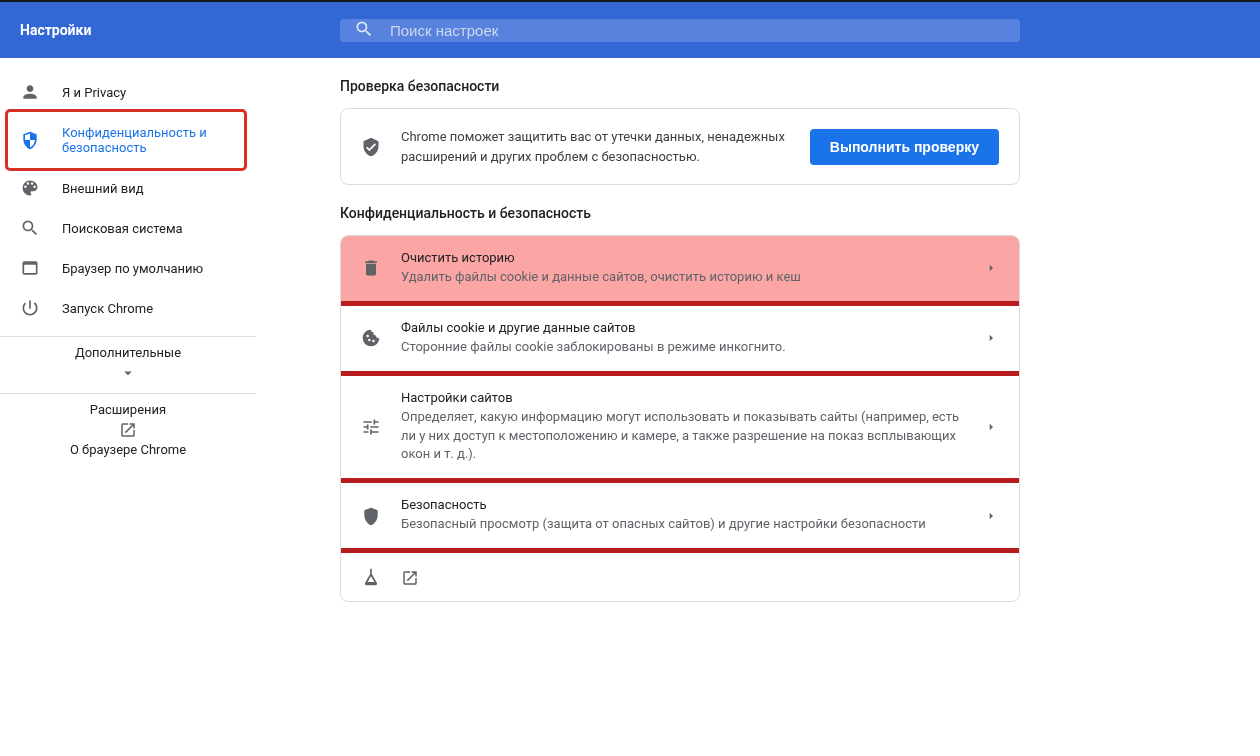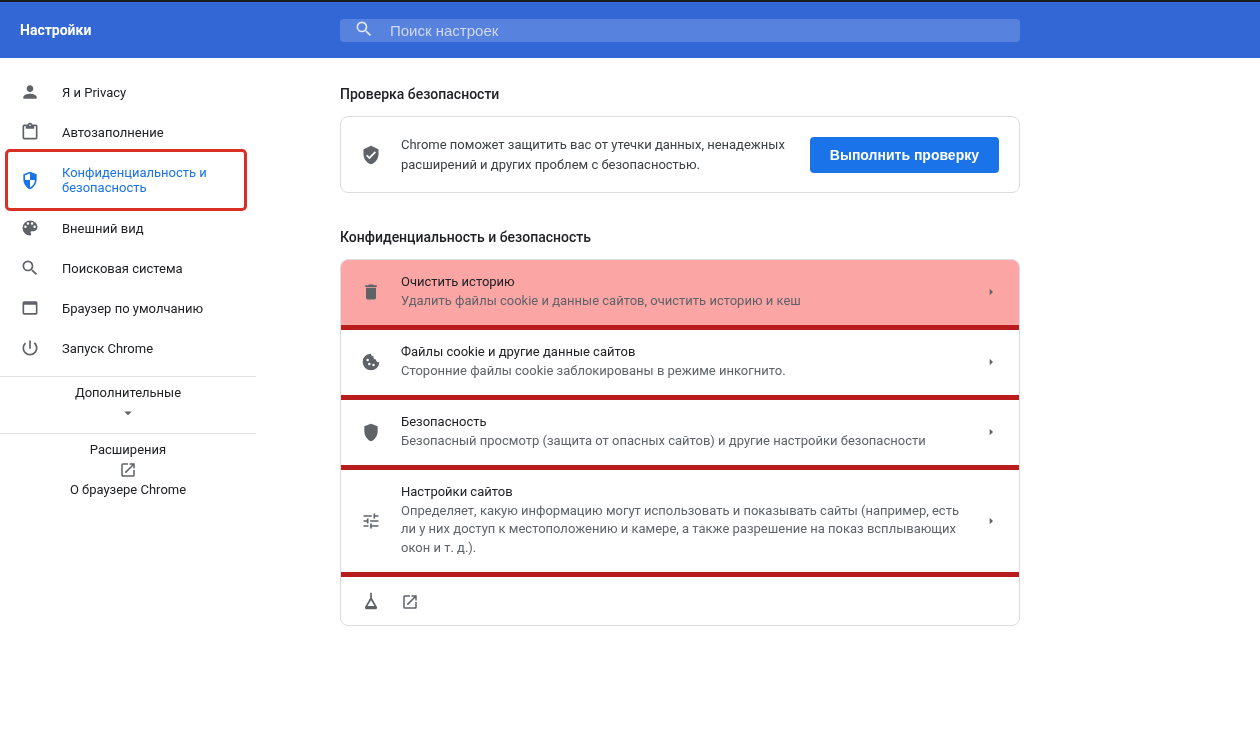--- a/index.html
+++ b/index.html
@@ -95,35 +95,35 @@
     height: 40px;
     padding: 0 20px;
     font-size: 13px;
     color: #202124;
     cursor: pointer;
     flex-direction: column;
   }
   .nav-extra .ext-icon { fill: #5f6368; }
   .content {
     flex: 1;
-    padding: 28px 20px 24px 84px;
+    padding: 20px 20px 24px 84px;
     overflow-y: auto;
   }
   .section-title {
     font-size: 14px;
     font-weight: 500;
     color: #202124;
     margin-bottom: 14px;
   }
   .card {
     background: #fff;
     border: 1px solid #dadce0;
     border-radius: 8px;
     max-width: 680px;
-    margin-bottom: 36px;
+    margin-bottom: 20px;
     overflow: hidden;
   }
   .safety-row {
     display: flex;
     align-items: center;
     padding: 18px 20px;
   }
   .safety-row .row-icon {
     width: 20px; height: 20px; fill: #5f6368; margin-right: 20px; flex-shrink:0;
   }
@@ -184,28 +184,20 @@
 
     <div class="nav-item">
       <span class="nav-icon">
         <svg width="20" height="20" viewBox="0 0 24 24">
             <path d="M12 12c2.21 0 4-1.79 4-4s-1.79-4-4-4-4 1.79-4 4 1.79 4 4 4zm0 2c-2.67 0-8 1.34-8 4v2h16v-2c0-2.66-5.33-4-8-4z"></path>
           </svg>
       </span>
       <span>Я и Privacy</span>
     </div>
 
-    <div class="nav-item">
-      <span class="nav-icon">
-        <svg width="20" height="20" viewBox="0 0 24 24">
-            <path d="M19 3h-4.18C14.4 1.84 13.3 1 12 1s-2.4.84-2.82 2H5a2 2 0 00-2 2v14a2 2 0 002 2h14a2 2 0 002-2V5a2 2 0 00-2-2zm-7 0a1 1 0 110 2 1 1 0 010-2zm7 16H5V5h2v3h10V5h2v14z"></path>
-          </svg>
-      </span>
-      <span>Автозаполнение</span>
-    </div>
 
     <div class="nav-item tall active highlighted">
       <span class="nav-icon">
         <svg width="20" height="20" viewBox="0 0 24 24">
             <path d="M12 2L4 5v6c0 5.55 3.84 10.74 8 12 4.16-1.26 8-6.45 8-12V5l-8-3zm0 10h6c-.47 4.11-2.94 7.78-6 8.94V12H6V6.3l6-2.25V12z"></path>
           </svg>
       </span>
       <span>Конфиденциальность и безопасность</span>
     </div>
 
@@ -321,54 +313,54 @@
         <span class="row-arrow">
           <svg width="16" height="16" viewBox="0 0 24 24">
               <path d="M10 17l5-5-5-5v10z"></path>
             </svg>
         </span>
       </div>
 
       <div class="list-row">
         <span class="row-icon">
           <svg width="20" height="20" viewBox="0 0 24 24">
+              <path d="M3 17v2h6v-2H3zm0-12v2h10V5H3zm10 16v-2h8v-2h-8v-2h-2v6h2zM7 9v2H3v2h4v2h2V9H7zm14 4v-2H11v2h10zm-6-4h2V7h4V5h-4V3h-2v6z"></path>
+            </svg>
+        </span>
+        <div class="row-body">
+          <div class="row-title">Настройки сайтов</div>
+          <div class="row-sub">Определяет, какую информацию могут использовать и показывать сайты (например, есть ли у них доступ к местоположению и камере, а также разрешение на показ всплывающих окон и т. д.).</div>
+        </div>
+        <span class="row-arrow">
+          <svg width="16" height="16" viewBox="0 0 24 24">
+              <path d="M10 17l5-5-5-5v10z"></path>
+            </svg>
+        </span>
+      </div>
+
+      <div class="list-row">
+        <span class="row-icon">
+          <svg width="20" height="20" viewBox="0 0 24 24">
               <path d="M12 2L4 5v6c0 5.55 3.84 10.74 8 12 4.16-1.26 8-6.45 8-12V5l-8-3z"></path>
             </svg>
         </span>
         <div class="row-body">
           <div class="row-title">Безопасность</div>
           <div class="row-sub">Безопасный просмотр (защита от опасных сайтов) и другие настройки безопасности</div>
         </div>
         <span class="row-arrow">
           <svg width="16" height="16" viewBox="0 0 24 24">
               <path d="M10 17l5-5-5-5v10z"></path>
             </svg>
         </span>
       </div>
 
       <div class="list-row">
         <span class="row-icon">
           <svg width="20" height="20" viewBox="0 0 24 24">
-              <path d="M3 17v2h6v-2H3zm0-12v2h10V5H3zm10 16v-2h8v-2h-8v-2h-2v6h2zM7 9v2H3v2h4v2h2V9H7zm14 4v-2H11v2h10zm-6-4h2V7h4V5h-4V3h-2v6z"></path>
-            </svg>
-        </span>
-        <div class="row-body">
-          <div class="row-title">Настройки сайтов</div>
-          <div class="row-sub">Определяет, какую информацию могут использовать и показывать сайты (например, есть ли у них доступ к местоположению и камере, а также разрешение на показ всплывающих окон и т. д.).</div>
-        </div>
-        <span class="row-arrow">
-          <svg width="16" height="16" viewBox="0 0 24 24">
-              <path d="M10 17l5-5-5-5v10z"></path>
-            </svg>
-        </span>
-      </div>
-
-      <div class="list-row">
-        <span class="row-icon">
-          <svg width="20" height="20" viewBox="0 0 24 24">
               <path d="M13 2h-2v6.5L5 19a2 2 0 001.73 3h10.54A2 2 0 0019 19l-6-10.5V2zm-1 9l4.2 7H7.8L12 11z"></path>
             </svg>
         </span>
         <span class="row-arrow">
           <svg width="18" height="18" viewBox="0 0 24 24">
               <path d="M19 19H5V5h7V3H5a2 2 0 00-2 2v14a2 2 0 002 2h14a2 2 0 002-2v-7h-2v7zM14 3v2h3.59l-9.83 9.83 1.41 1.41L19 6.41V10h2V3h-7z"></path>
             </svg>
         </span>
       </div>
 

